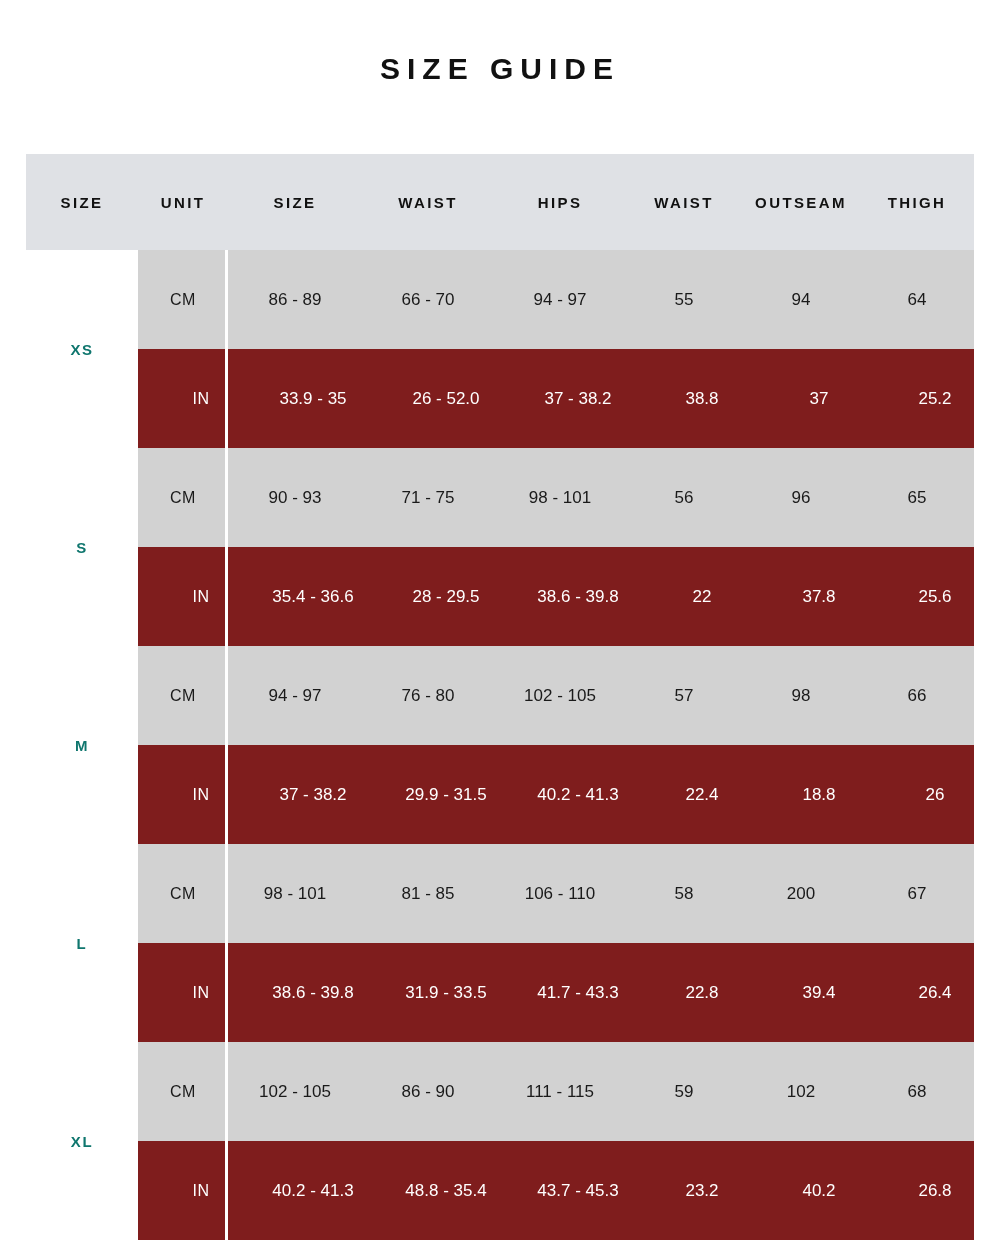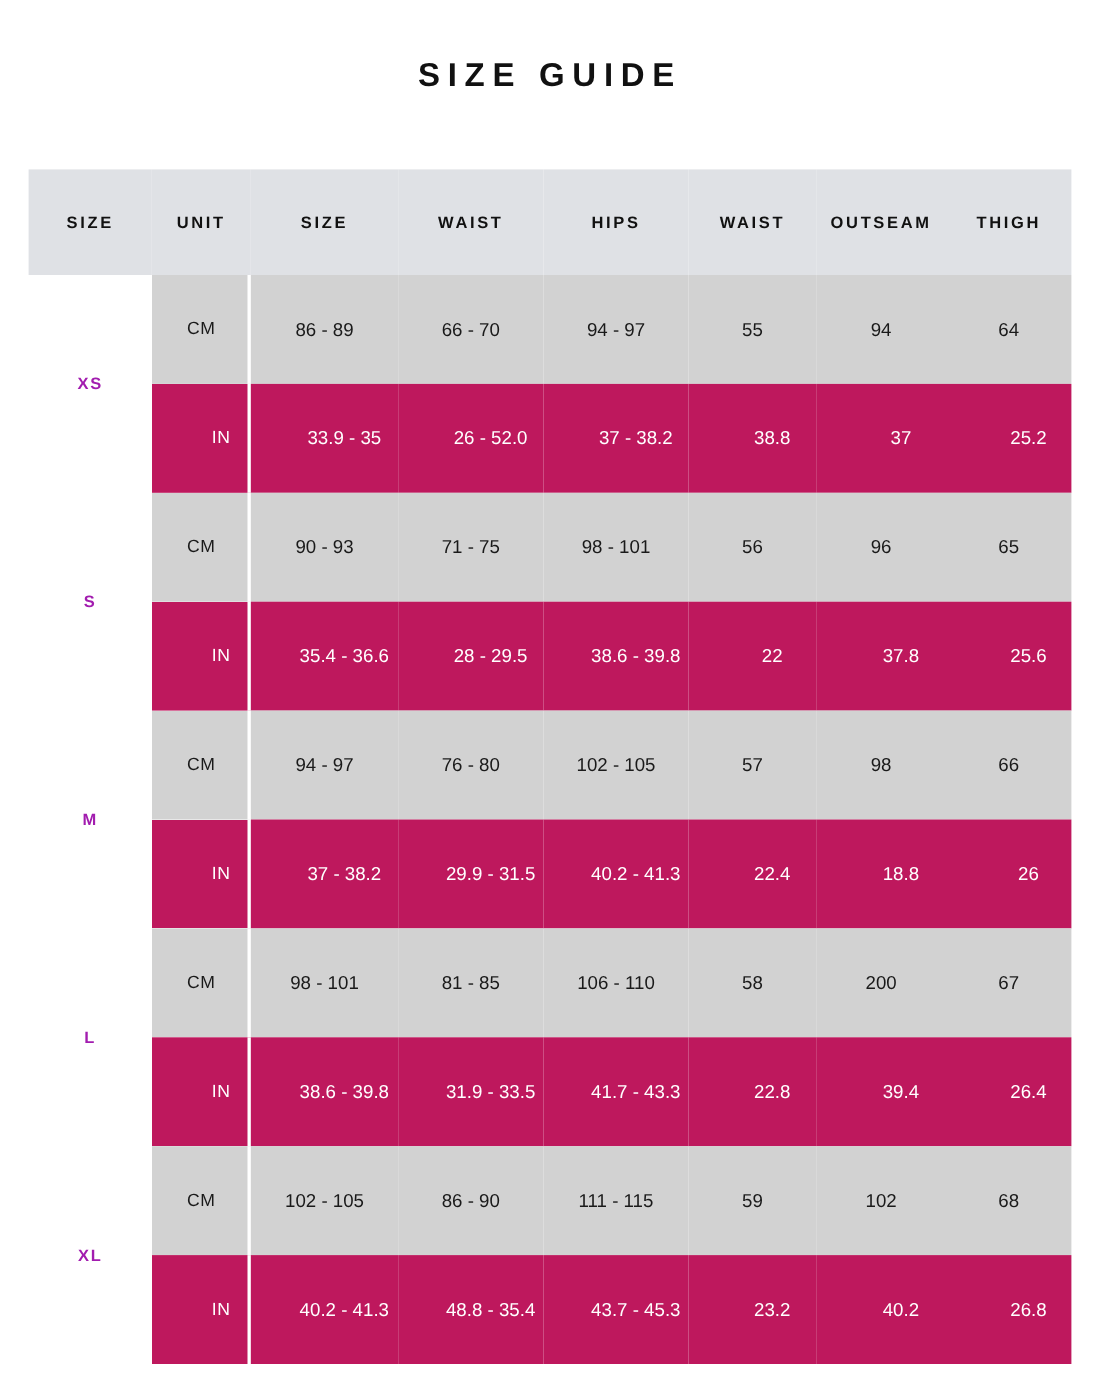--- a/index.html
+++ b/index.html
@@ -85,31 +85,31 @@
     text-align: center;
     vertical-align: middle;
     font-size: 17px;
   }
 
   td.size-cell {
     background: #ffffff;
     font-size: 15px;
     font-weight: bold;
     letter-spacing: 1.6px;
-    color: #a21caf;
+    color: #0f766e;
   }
 
   tr.row-cm td.data,
   tr.row-cm td.unit {
     background: #d2d2d2;
     color: #1a1a1a;
   }
   tr.row-in td.data,
   tr.row-in td.unit {
-    background: #be185d;
+    background: #7f1d1d;
     color: #ffffff;
     padding-left: 36px;
   }
 
   td.unit {
     font-size: 16px;
     letter-spacing: 0.6px;
     text-align: center;
   }
 

